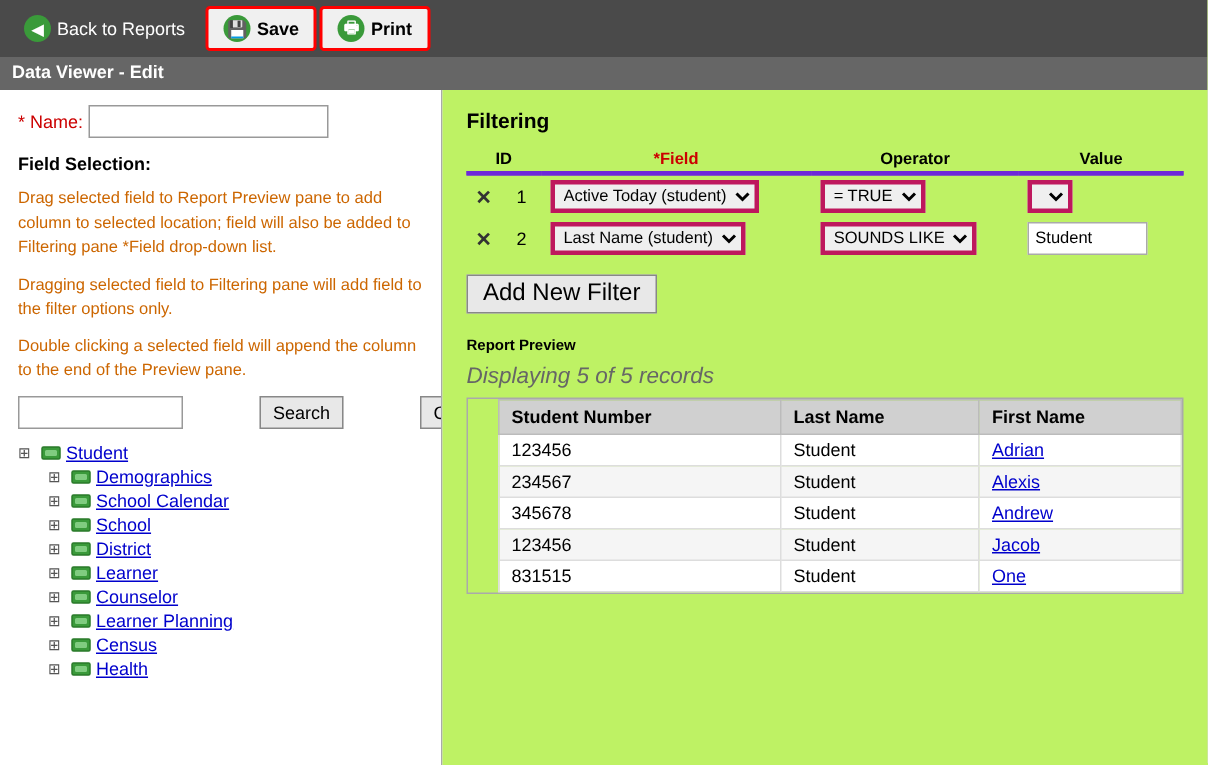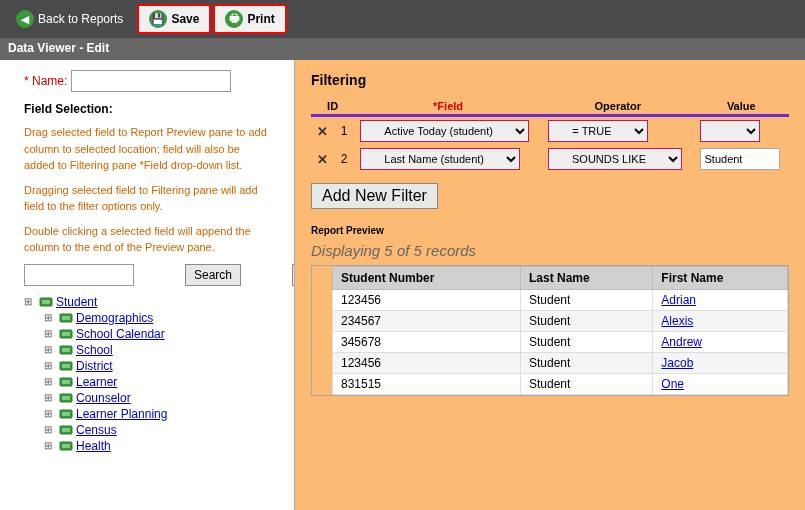--- a/index.html
+++ b/index.html
@@ -56,21 +56,21 @@
       display: flex;
       height: calc(510px - 38px - 22px);
       background: #fff;
     }
 
     
     #left-panel {
       width: 295px;
       min-width: 295px;
       border-right: 1px solid #aaa;
-      padding: 10px 24px;
+      padding: 10px 12px;
       overflow-y: auto;
       background: #fff;
     }
 
     .name-row {
       display: flex;
       align-items: center;
       margin-bottom: 10px;
       gap: 4px;
     }
@@ -153,21 +153,21 @@
     .tree-children {
       padding-left: 18px;
     }
     .tree-children .tree-item { padding-left: 2px; }
 
     
     #right-panel {
       flex: 1;
       padding: 12px 16px;
       overflow-y: auto;
-      background: #fdba74;
+      background: #bef264;
     }
 
     .section-title {
       font-size: 14px;
       font-weight: bold;
       margin-bottom: 10px;
     }
 
     
     .filter-table {
@@ -189,24 +189,23 @@
       vertical-align: middle;
     }
     .filter-table .remove-btn {
       cursor: pointer;
       color: #333;
       font-weight: bold;
       font-size: 13px;
     }
     .filter-table select {
       font-size: 11px;
-      border: 1px solid #be185d;
-      padding: 1px 19px;
-      height: 22px;
-      text-align: center;
+      border: 3px solid #be185d;
+      padding: 1px 2px;
+      height: 22px;
     }
     .filter-table input[type="text"] {
       font-size: 11px;
       border: 1px solid #aaa;
       padding: 1px 4px;
       height: 22px;
       width: 80px;
     }
 
     .add-filter-btn {

